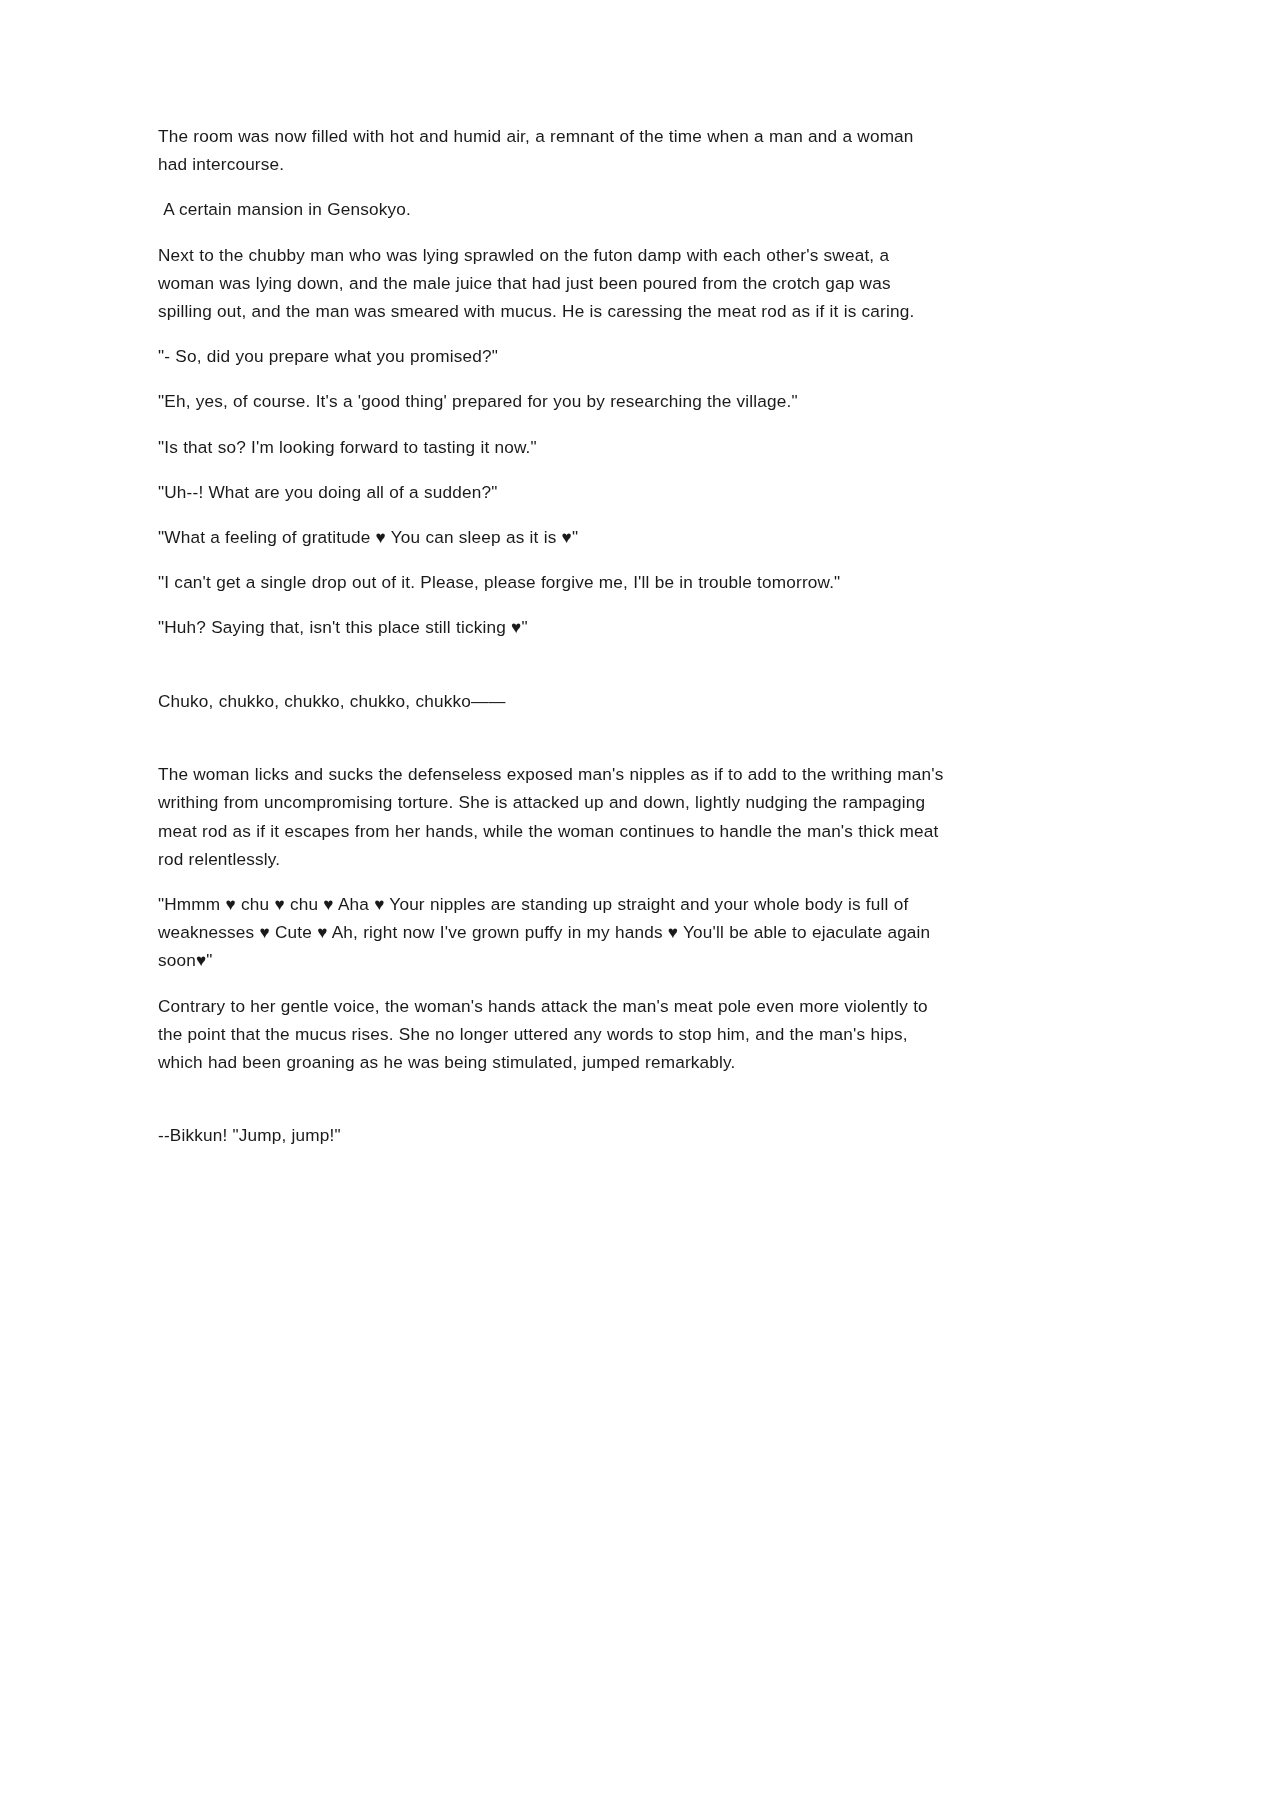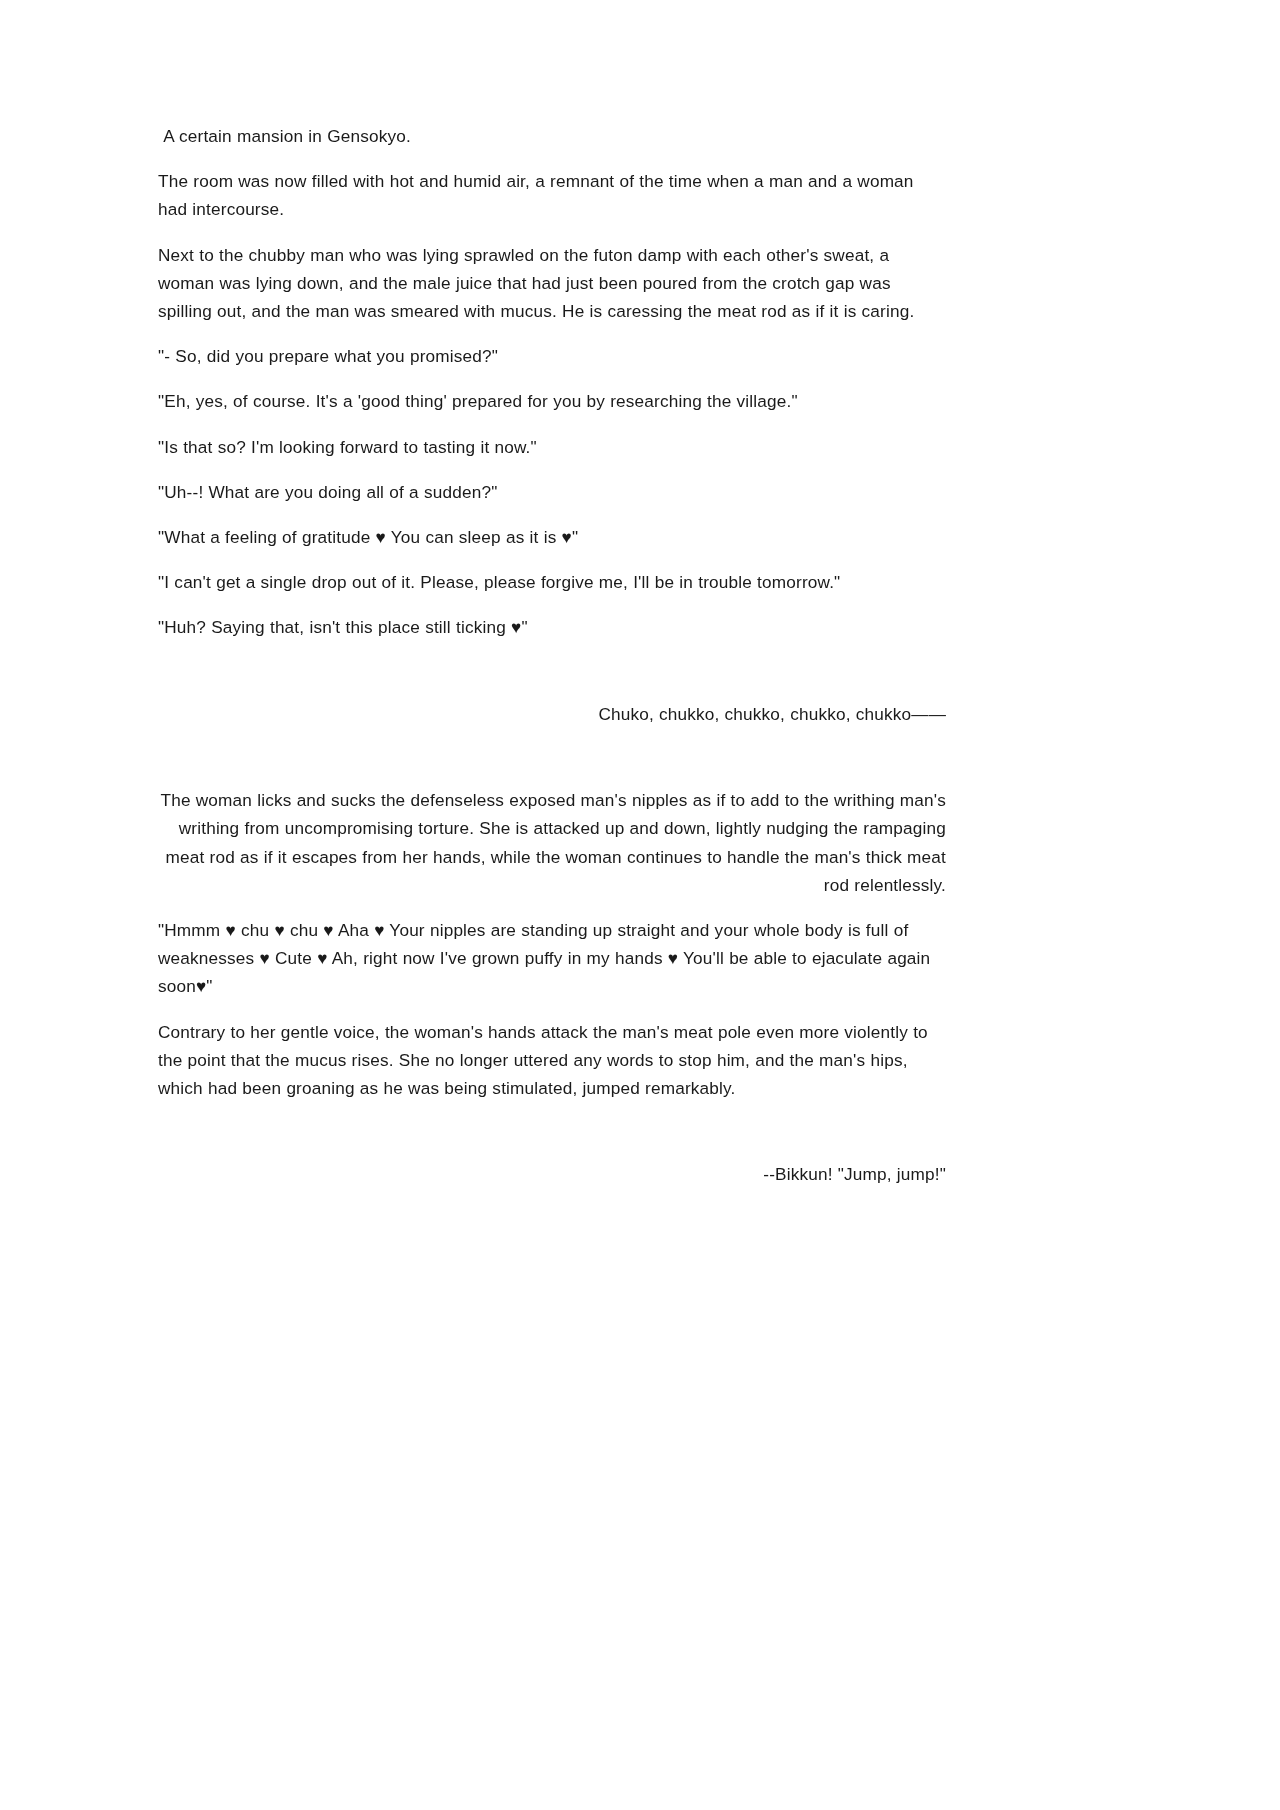--- a/index.html
+++ b/index.html
@@ -43,33 +43,32 @@
   
   p.blank {
     margin: 0;
     padding: 0;
     font-size: 17.2px;
     line-height: 28.2px;
     height: 28.2px;
     color: transparent;
   }
   p.blank + p.para {
-    margin-top: 30px;
-    text-align: right;
+    margin-top: 17px;
   }
 </style>
 </head>
 <body>
 
 <div class="page">
   <div class="doc-body">
 
+    <p class="para">The room was now filled with hot and humid air, a remnant of the time when a man and a woman had intercourse.</p>
+
     <p class="para"> A certain mansion in Gensokyo.</p>
-
-    <p class="para">The room was now filled with hot and humid air, a remnant of the time when a man and a woman had intercourse.</p>
 
     <p class="para">Next to the chubby man who was lying sprawled on the futon damp with each other's sweat, a woman was lying down, and the male juice that had just been poured from the crotch gap was spilling out, and the man was smeared with mucus. He is caressing the meat rod as if it is caring.</p>
 
     <p class="para">"- So, did you prepare what you promised?"</p>
 
     <p class="para">"Eh, yes, of course. It's a 'good thing' prepared for you by researching the village."</p>
 
     <p class="para">"Is that so? I'm looking forward to tasting it now."</p>
 
 

